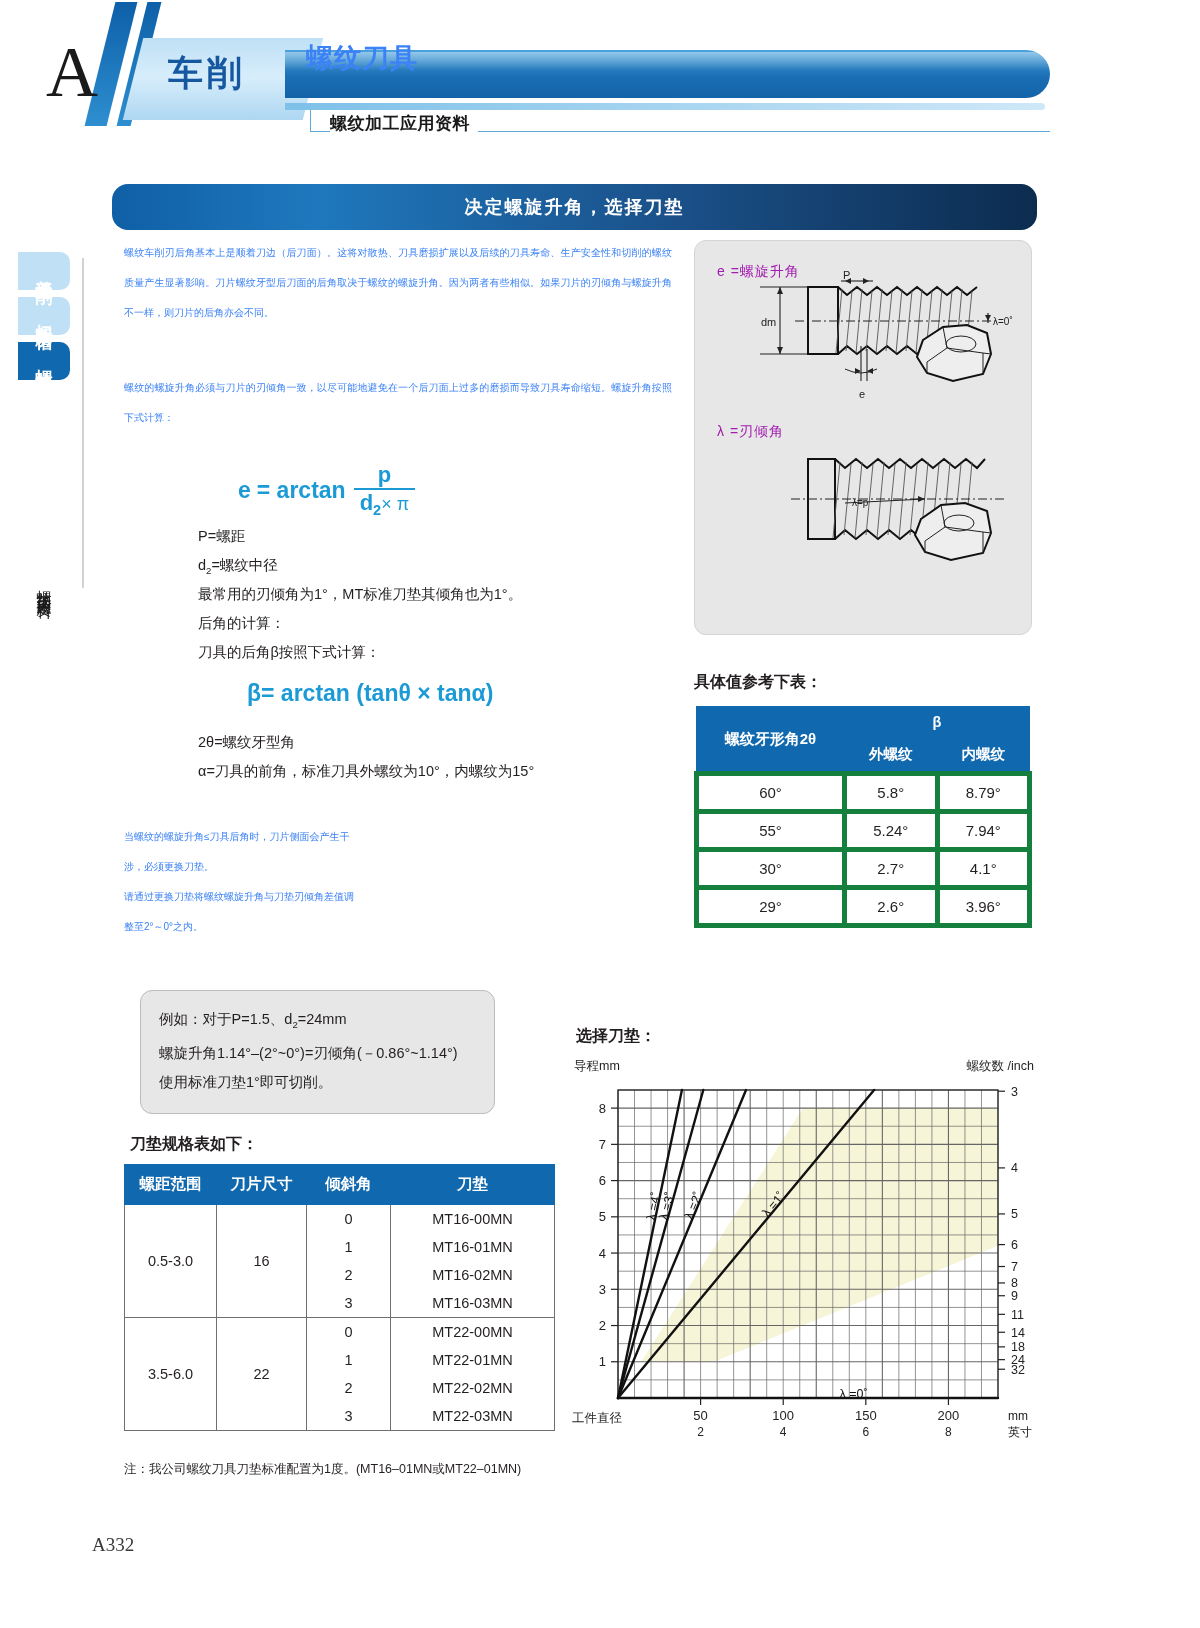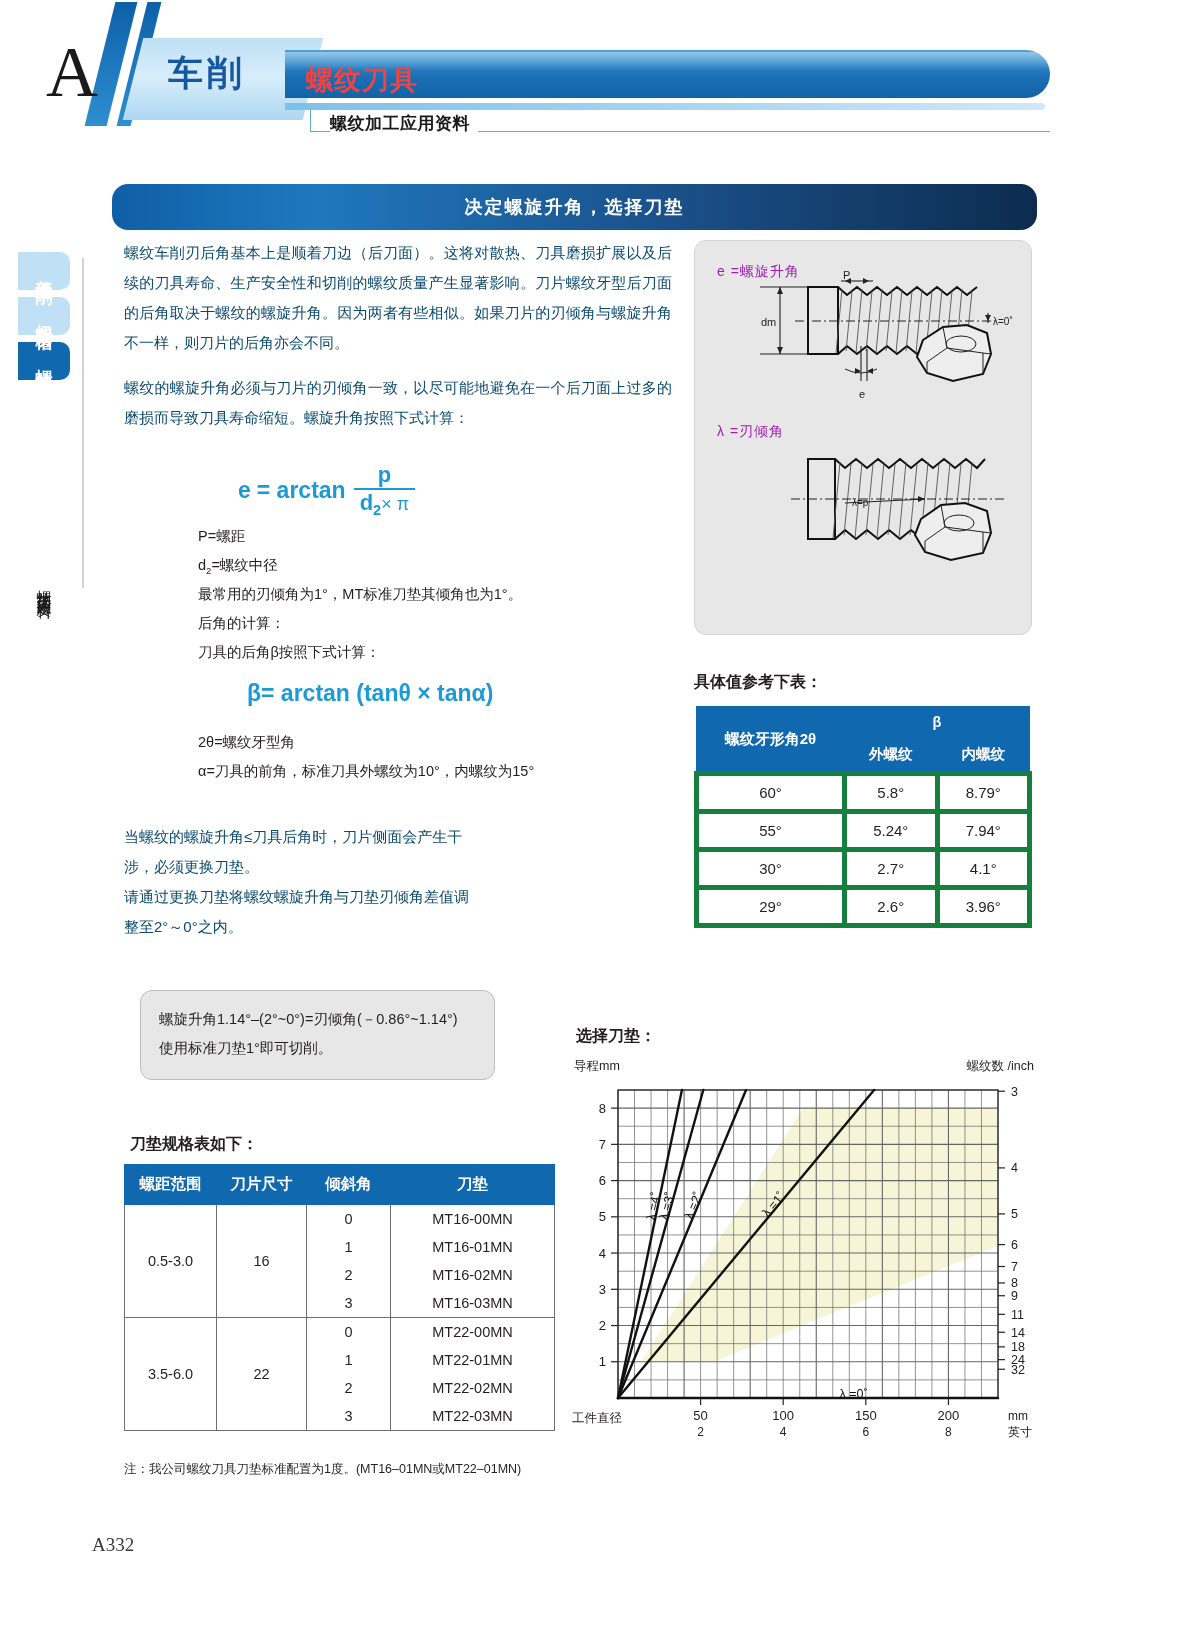--- a/index.html
+++ b/index.html
@@ -41,22 +41,22 @@
     position: absolute; left: 285px; top: 50px; width: 765px; height: 48px;
     background: linear-gradient(to bottom,#4aa3dd,#1b6fb5 55%,#1263a8);
     border-radius: 0 24px 24px 0;
   }
   .hdr-bar-hi {
     position: absolute; left: 285px; top: 52px; width: 765px; height: 18px;
     background: linear-gradient(to bottom,rgba(255,255,255,.42),rgba(255,255,255,0));
     border-radius: 0 16px 0 0;
   }
   .hdr-bar-txt {
-    position: absolute; left: 306px; top: 62px;
-    font-size: 27px; font-weight: 700; color: #ef4444; letter-spacing: 1px;
+    position: absolute; left: 306px; top: 40px;
+    font-size: 27px; font-weight: 700; color: #3b82f6; letter-spacing: 1px;
   }
   .hdr-bar2 {
     position: absolute; left: 285px; top: 103px; width: 760px; height: 7px;
     background: linear-gradient(to right,#7dc0e8,#cfe8f8);
     border-radius: 0 4px 4px 0;
   }
   .hdr-sub {
     position: absolute; left: 330px; top: 112px;
     font-size: 17px; font-weight: 700; color: #1a1a1a; letter-spacing: .5px;
     background: #fff; padding-right: 8px; z-index: 2;
@@ -95,21 +95,21 @@
   .sect-bar {
     position: absolute; left: 112px; top: 184px; width: 925px; height: 46px;
     background: linear-gradient(to right,#0f5fa6 0%,#1f78bd 22%,#1a4f87 62%,#0c2c4f 100%);
     border-radius: 16px;
     display: flex; align-items: center; justify-content: center;
   }
   .sect-bar span { color: #fff; font-size: 18px; font-weight: 700; letter-spacing: 2px; }
 
   
   .col-l { position: absolute; left: 124px; width: 548px; }
-  .para { font-size: 15px; line-height: 30px; color: #0c4a6e; text-align: justify; }
+  .para { font-size: 10px; line-height: 30px; color: #3b82f6; text-align: justify; }
   .p1 { top: 238px; }
   .p2 { top: 373px; }
   .defs { position: absolute; left: 198px; font-size: 14.5px; line-height: 29px; color: #231f20; }
   .formula {
     position: absolute; color: #1b9ad6; font-weight: 700;
     font-family: "Liberation Sans", sans-serif;
   }
   .f1 { left: 238px; top: 462px; font-size: 23px; display: flex; align-items: center; }
   .frac { display: inline-flex; flex-direction: column; align-items: center; margin-left: 8px; }
   .frac .num { font-size: 22px; padding: 0 12px; }
@@ -384,20 +384,21 @@
       </tr>
       <tr>
         <td>29°</td>
         <td>2.6°</td>
         <td>3.96°</td>
       </tr>
     </tbody>
   </table>
 
   <div class="exbox">
+    <div><span>例如：对于P=1.5、d</span><span class="sub">2</span><span>=24mm</span></div>
     <div>螺旋升角1.14°–(2°~0°)=刃倾角(－0.86°~1.14°)</div>
     <div>使用标准刀垫1°即可切削。</div>
   </div>
 
   <div class="shim-cap">刀垫规格表如下：</div>
   <table class="shim">
     <thead>
       <tr>
         <th style="width:92px">螺距范围</th>
         <th style="width:90px">刀片尺寸</th>

